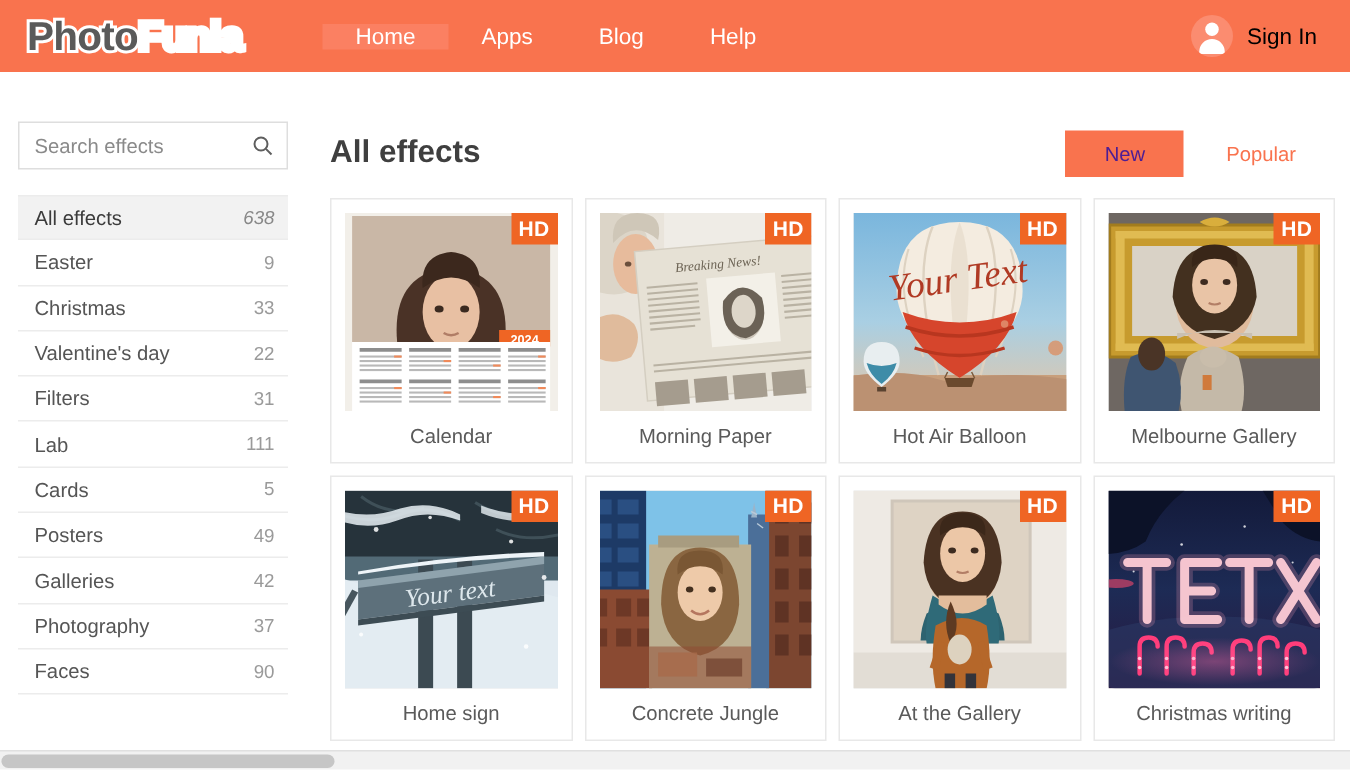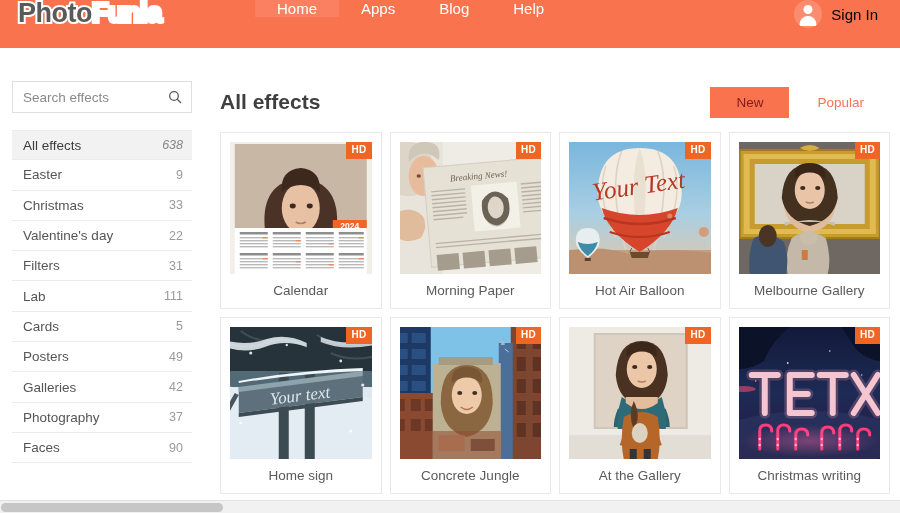--- a/index.html
+++ b/index.html
@@ -10,22 +10,21 @@
     font-family: "Liberation Sans", sans-serif;
     -webkit-font-smoothing: antialiased;
   }
 
   
   .header {
     position: relative;
     height: 48px;
     background: #f9734e;
     display: flex;
-    align-items: flex-start;
-    gap: 40px;
+    align-items: center;
   }
   .brand {
     width: 215px;
     display: flex;
     align-items: center;
     padding-left: 18px;
     font-size: 27px;
     font-weight: bold;
     letter-spacing: -0.5px;
     line-height: 1;
@@ -162,21 +161,21 @@
   .sort-group { margin-left: auto; display: flex; align-items: center; gap: 2px; }
   .sort-btn {
     font-size: 13.5px;
     padding: 8px 26px;
     cursor: pointer;
     color: #f9734e;
     background: transparent;
     border: 0;
     font-family: "Liberation Sans", sans-serif;
   }
-  .sort-btn.active { background: #f9734e; color: #7f1d1d; }
+  .sort-btn.active { background: #f9734e; color: #4c1d95; }
 
   .grid {
     display: grid;
     grid-template-columns: repeat(4, 1fr);
     gap: 8px;
   }
   .card {
     background: #ffffff;
     border: 1px solid #e8e8e8;
     padding: 9px 9px 0 9px;
@@ -188,21 +187,21 @@
     height: 132px;
     overflow: hidden;
     background: #e9e9e9;
   }
   .thumb svg { display: block; width: 100%; height: 100%; }
   .hd-badge {
     position: absolute;
     top: 0; right: 0;
     background: #ef6524;
     color: #ffffff;
-    font-size: 10px;
+    font-size: 14px;
     font-weight: bold;
     padding: 3px 5px 4px;
     letter-spacing: 0.3px;
     line-height: 1;
   }
   .card-title {
     text-align: center;
     font-size: 13.5px;
     color: #5a5a5a;
     padding: 9px 2px 10px;

